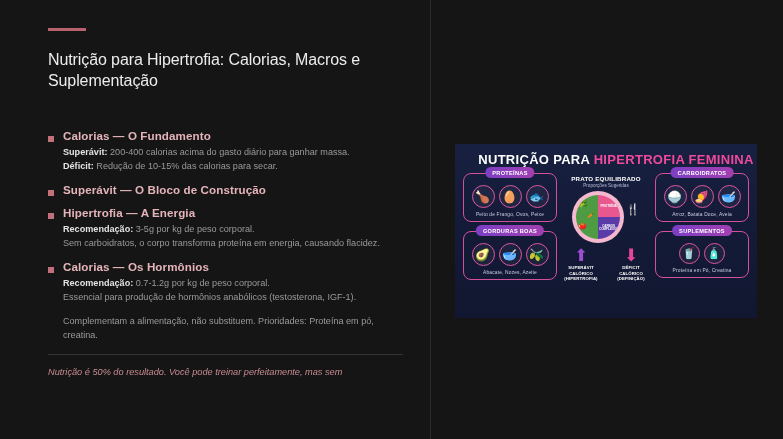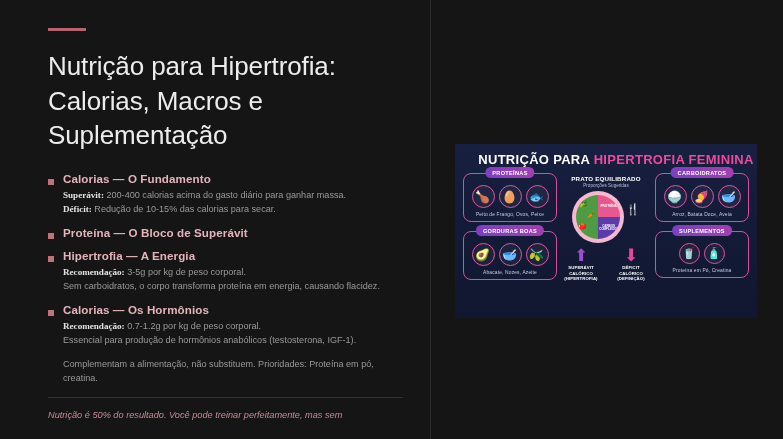--- a/index.html
+++ b/index.html
@@ -28,26 +28,26 @@
     width: 430px;
     padding: 28px 30px 0 48px;
     position: relative;
   }
   .accent-bar {
     width: 38px; height: 3px;
     background: #b9616c;
     margin-bottom: 18px;
   }
   .title {
-    font-size: 26px;
+    font-size: 16px;
     line-height: 1.33;
     font-weight: 400;
     color: #ececec;
     letter-spacing: -0.1px;
-    margin-bottom: 19px;
+    margin-bottom: 37px;
   }
   .sections { display: block; }
   .section { margin-bottom: 10px; }
   .sec-head {
     display: flex;
     align-items: flex-end;
     gap: 9px;
     margin-bottom: 3px;
   }
   .bullet {
@@ -63,21 +63,20 @@
   }
   .sec-body { padding-left: 15px; }
   .line {
     font-size: 9.1px;
     line-height: 1.55;
     color: #9a9a9a;
   }
   .line b {
     color: #e3e3e3;
     font-weight: 700;
-    font-family: Liberation Serif, serif;
   }
   .divider-h {
     width: 355px; height: 1px;
     background: #333;
     margin: 12px 0 10px 0;
   }
   .quote {
     font-size: 9.2px;
     line-height: 1.6;
     font-style: italic;
@@ -256,21 +255,21 @@
         </div>
         <div class="sec-body">
           <div class="line"><b>Superávit:</b><span> 200-400 calorias acima do gasto diário para ganhar massa.</span></div>
           <div class="line"><b>Déficit:</b><span> Redução de 10-15% das calorias para secar.</span></div>
         </div>
       </div>
 
       <div class="section">
         <div class="sec-head">
           <span class="bullet"></span>
-          <span class="sec-title">Proteína — O Bloco de Superávit</span>
+          <span class="sec-title">Superávit — O Bloco de Construção</span>
         </div>
       </div>
 
       <div class="section">
         <div class="sec-head">
           <span class="bullet"></span>
           <span class="sec-title">Hipertrofia — A Energia</span>
         </div>
         <div class="sec-body">
           <div class="line"><b>Recomendação:</b><span> 3-5g por kg de peso corporal.</span></div>

